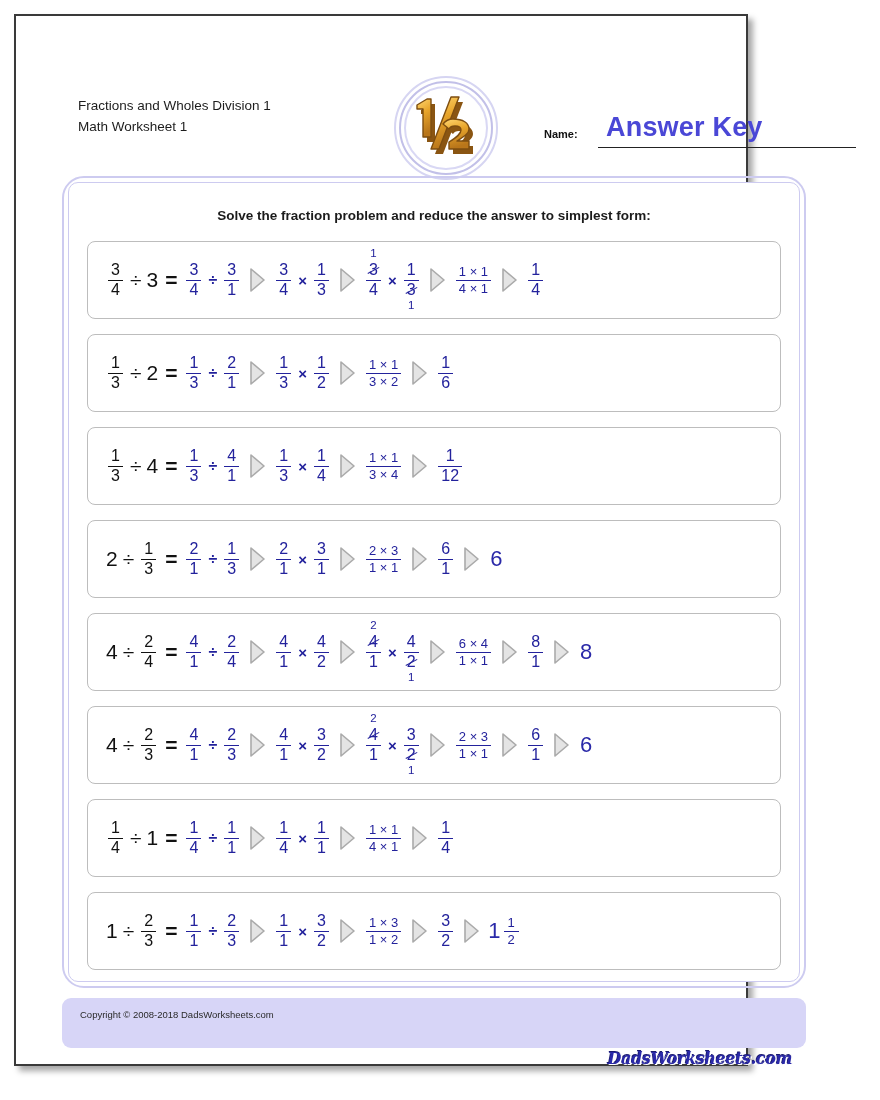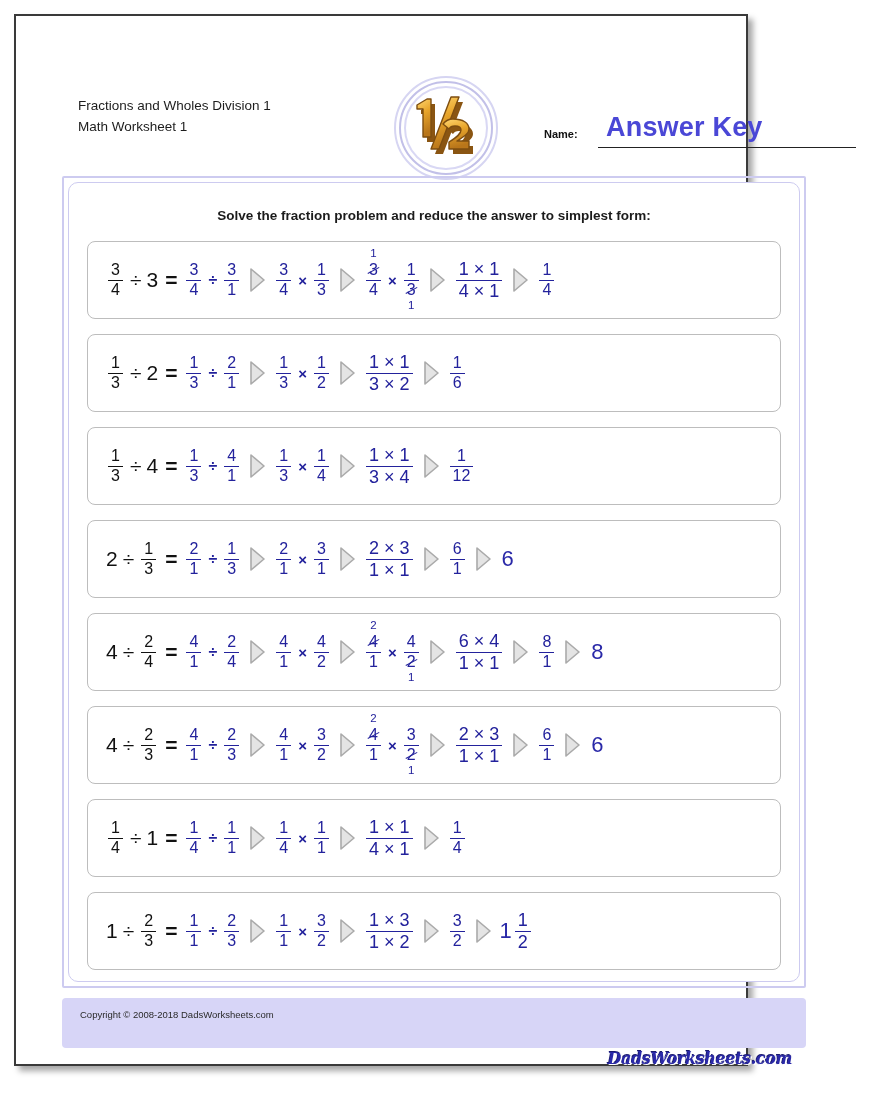--- a/index.html
+++ b/index.html
@@ -105,21 +105,21 @@
   }
 
   
   .frame-outer {
     position: absolute;
     left: 46px;
     top: 160px;
     width: 744px;
     height: 812px;
     border: 2.5px solid #cdcbf0;
-    border-radius: 2px;
+    border-radius: 22px;
     box-sizing: border-box;
   }
   .frame-inner {
     position: absolute;
     left: 4px;
     top: 4px;
     right: 4px;
     bottom: 4px;
     border: 1.5px solid #cdcbf0;
     border-radius: 10px;
@@ -181,21 +181,21 @@
     width: 100%;
     min-width: 15px;
     height: 0;
     border-top: 1.7px solid currentColor;
     margin: 1px 0;
   }
 
   
   .big   { font-size: 21px; }
   .mid   { font-size: 16px; }
-  .small { font-size: 18px; }
+  .small { font-size: 13px; }
 
   .black { color: #111111; }
   .blue  { color: #23229c; }
   .answer-whole { color: #2a29a8; font-size: 22px; font-weight: normal; margin-left: 2px; }
 
   .op {
     display: inline-block;
     margin: 0 5px;
     font-weight: bold;
   }
@@ -245,21 +245,21 @@
   .mixed .whole { font-size: 22px; margin-right: 1px; }
 
   
   .footer {
     position: absolute;
     left: 46px;
     top: 982px;
     width: 744px;
     height: 50px;
     background: #d7d5f7;
-    border-radius: 4px;
+    border-radius: 9px;
   }
   .footer .copy {
     position: absolute;
     left: 18px;
     top: 9px;
     font-size: 9.5px;
     color: #2a2a2a;
     line-height: 1.75;
   }
   .footer .dw-logo {

